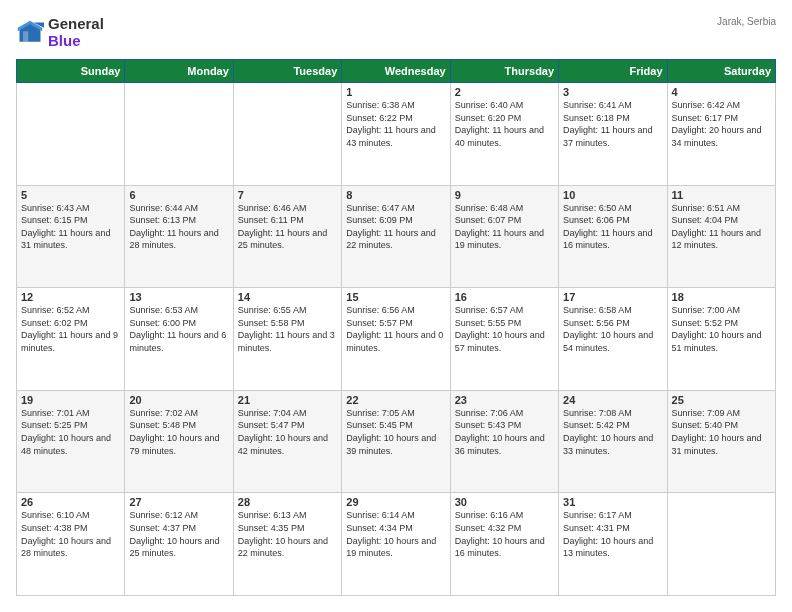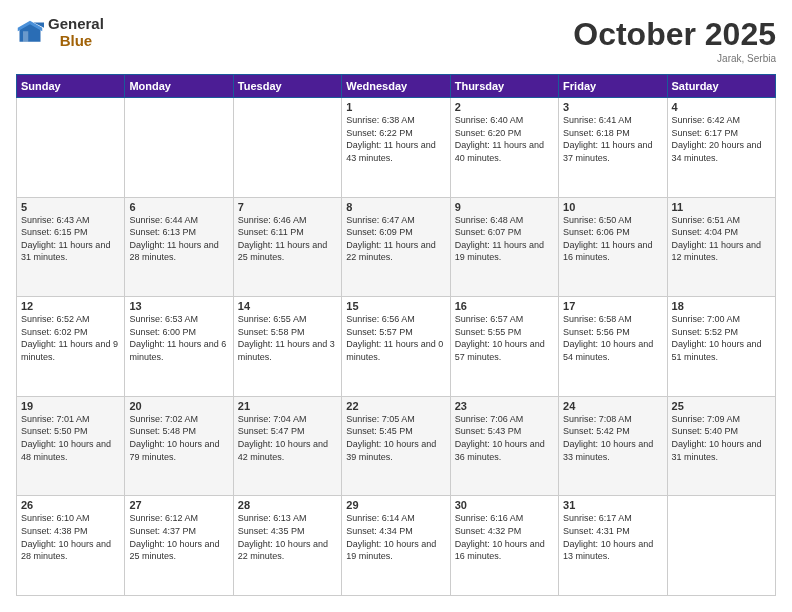--- a/index.html
+++ b/index.html
@@ -27,24 +27,23 @@
       display: flex;
       align-items: center;
       gap: 4px;
     }
     .logo-text {
       display: flex;
       flex-direction: column;
       font-size: 15px;
       font-weight: bold;
       line-height: 1.1;
-      align-items: center;
     }
     .logo-general { color: #333; }
-    .logo-blue { color: #a16207; }
+    .logo-blue { color: #6d28d9; }
     .logo-icon {
       width: 28px;
       height: 28px;
     }
     .title-block {
       text-align: right;
     }
     .month-title {
       font-size: 32px;
       font-weight: bold;
@@ -55,26 +54,26 @@
       color: #737373;
     }
     .calendar {
       flex: 1;
       border: 1px solid #ccc;
       border-collapse: collapse;
       width: 100%;
       table-layout: fixed;
     }
     .calendar thead tr th {
-      background: #4c1d95;
+      background: #15803d;
       color: #fff;
       font-size: 11px;
       font-weight: bold;
       padding: 5px 4px;
-      text-align: left;
+      text-align: right;
       border: 1px solid #1a5a9a;
     }
     .calendar tbody tr td {
       border: 1px solid #ccc;
       vertical-align: top;
       padding: 3px 4px;
       font-size: 9.5px;
       color: #333;
       width: calc(100% / 7);
       background: #fff;
@@ -107,21 +106,20 @@
         <polygon points="20,4 32,10 32,4" fill="#2a6db5"></polygon>
         <rect x="8" y="14" width="6" height="12" fill="#fff" opacity="0.3"></rect>
         <polygon points="16,2 30,10 30,14 16,6 2,14 2,10" fill="#4a90d9"></polygon>
       </svg>
       <div class="logo-text">
         <span class="logo-general">General</span>
         <span class="logo-blue">Blue</span>
       </div>
     </div>
     <div class="title-block">
-      <div class="month-title">October 2025</div>
       <div class="location">Jarak, Serbia</div>
     </div>
   </div>
 
   <table class="calendar">
     <thead>
       <tr>
         <th>Sunday</th>
         <th>Monday</th>
         <th>Tuesday</th>
@@ -283,21 +281,21 @@
             <span>Sunset: 5:52 PM</span><br>
             <span>Daylight: 10 hours and 51 minutes.</span>
           </div>
         </td>
         </tr>
         <tr>
           <td>
           <span class="day-number">19</span>
           <div class="day-info">
             <span>Sunrise: 7:01 AM</span><br>
-            <span>Sunset: 5:50 PM</span><br>
+            <span>Sunset: 5:25 PM</span><br>
             <span>Daylight: 10 hours and 48 minutes.</span>
           </div>
         </td>
           <td>
           <span class="day-number">20</span>
           <div class="day-info">
             <span>Sunrise: 7:02 AM</span><br>
             <span>Sunset: 5:48 PM</span><br>
             <span>Daylight: 10 hours and 79 minutes.</span>
           </div>

